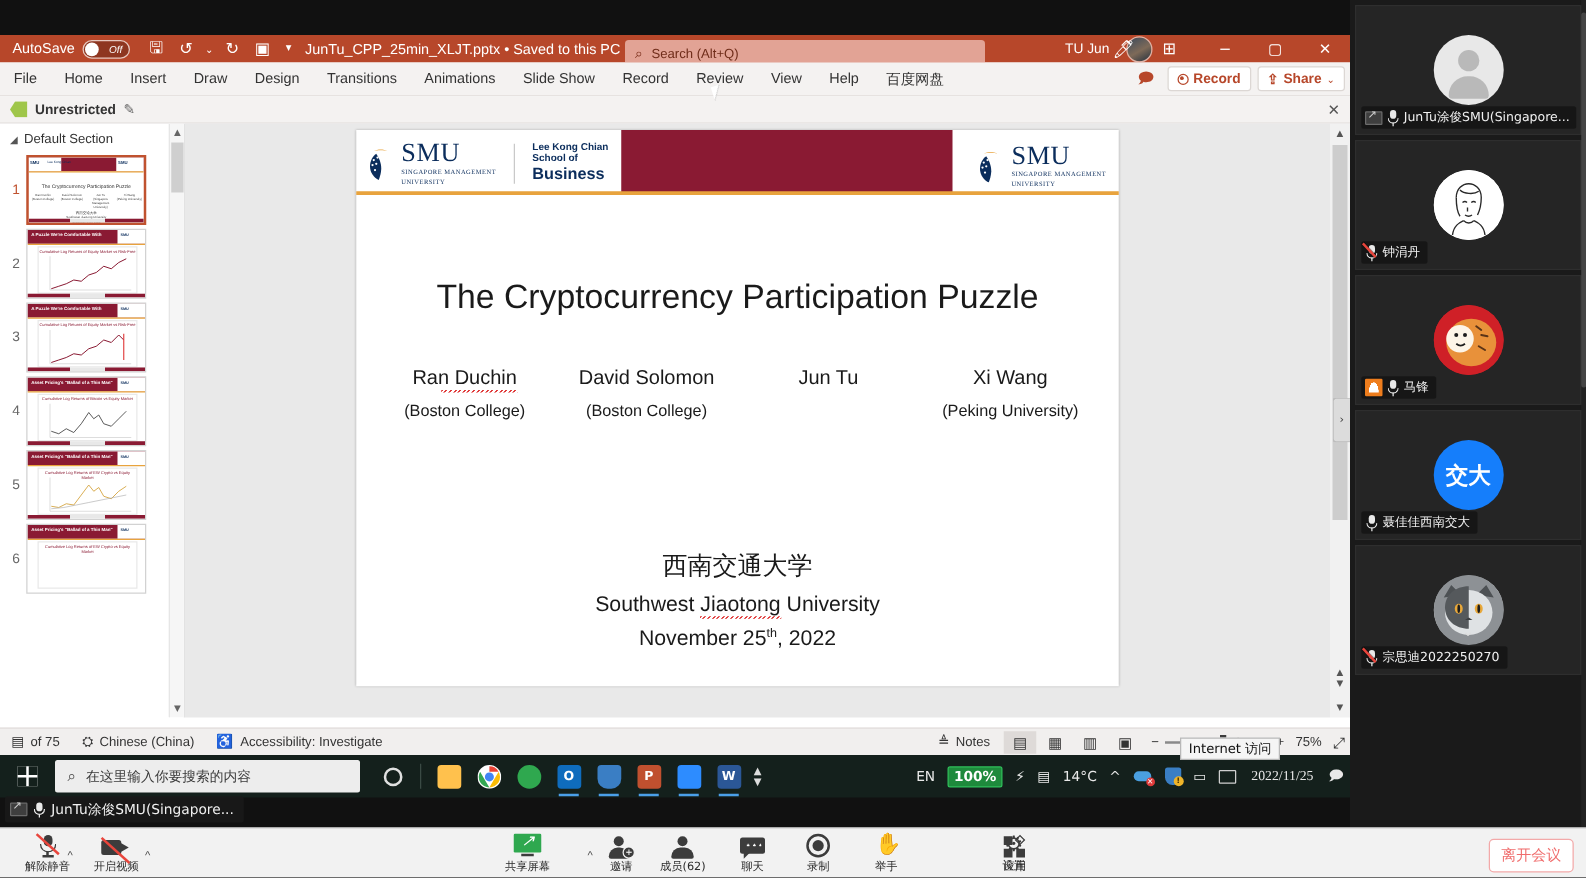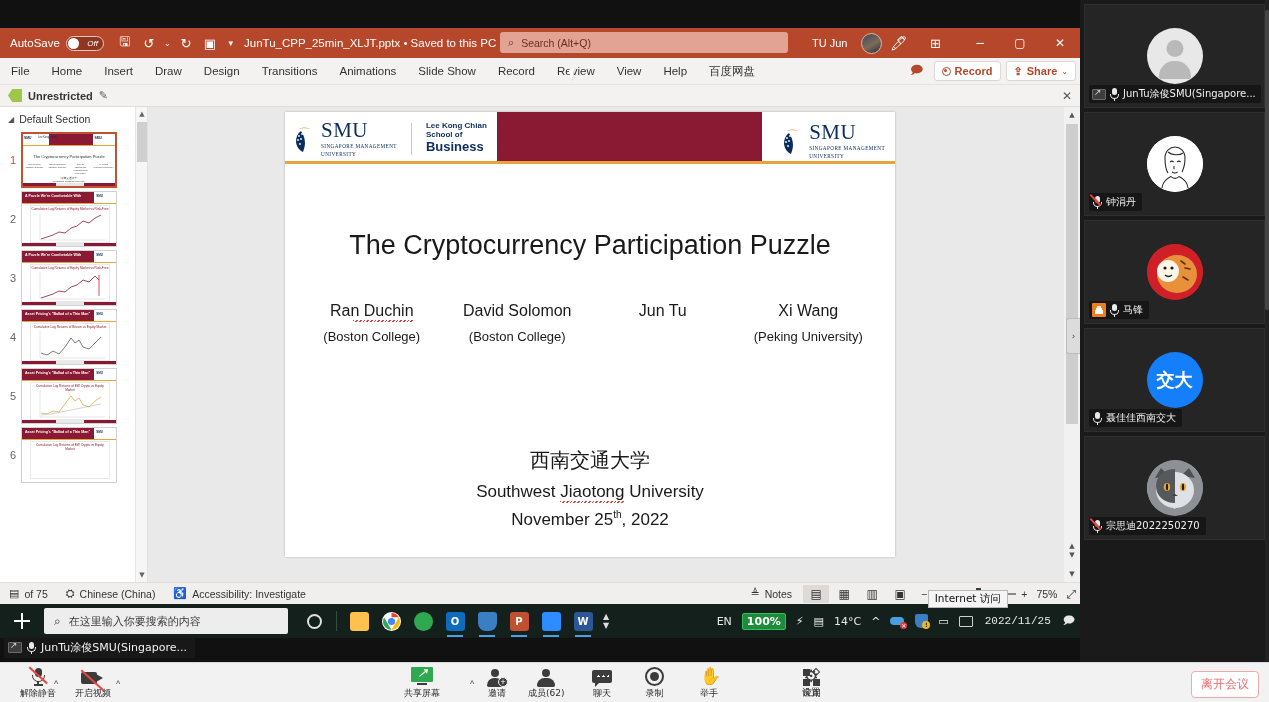--- a/index.html
+++ b/index.html
@@ -193,21 +193,21 @@
   .ico-apps i:nth-child(4){left:10px;top:10px}
   .ico-gear { width:18px; height:18px; font-size:17px; line-height:18px; text-align:center; color:#3c3c3c;
               font-family:"DejaVu Sans",sans-serif; }
 
   
   .ppt {
     position: absolute; left: 0; top: 28px; width: 1080px; height: 576px;
     background: #fff; overflow: hidden;
   }
   .ppt-titlebar {
-    position: relative; height: 30px; background: #b7472a;
+    position: relative; height: 22px; background: #b7472a;
     display: flex; align-items: center; color: #fff;
     font-size: 11.5px;
   }
   .autosave-lbl { margin-left: 10px; font-size: 11.5px; }
   .toggle-pill {
     margin-left: 6px; width: 38px; height: 15px; border-radius: 8px;
     background: #8e3620; border: 1px solid #e7c8bf; position: relative;
     display: inline-flex; align-items: center;
   }
   .toggle-pill .knob { position: absolute; left: 1.5px; width: 11px; height: 11px; border-radius: 50%; background: #fff; }
@@ -216,21 +216,21 @@
   .qat-btn { width: 22px; height: 22px; display: flex; align-items: center; justify-content: center;
              font-size: 13px; color: #fff; font-family: "DejaVu Sans", sans-serif; }
   .doc-title { position: absolute; left: 244px; font-size: 11.5px; color: #fff; white-space: nowrap; }
   .ppt-search {
     position: absolute; left: 500px; top: 4px; width: 288px; height: 21px;
     background: #e2a395; border-radius: 3px; display: flex; align-items: center;
     padding-left: 8px; gap: 7px;
   }
   .ppt-search .sq { font-size: 11px; color: #7a2e1a; font-family:"DejaVu Sans",sans-serif; }
   .ppt-search .ph { font-size: 10.5px; color: #6f2c19; }
-  .acct { position: absolute; left: 812px; display: flex; align-items: center; gap: 14px; font-size: 11px; }
+  .acct { position: absolute; left: 852px; display: flex; align-items: center; gap: 14px; font-size: 11px; }
   .acct-av { width: 21px; height: 21px; border-radius: 50%;
              background: linear-gradient(150deg,#3a4a5c 0%,#7e6a58 55%,#23303d 100%);
              border: 1px solid #e0b3a6; }
   .win-ctrls { position: absolute; right: 0; display: flex; }
   .win-btn { width: 40px; height: 30px; display: flex; align-items: center; justify-content: center;
              color: #fff; font-size: 12px; font-family: "DejaVu Sans", sans-serif; }
   .pen-ico { position: absolute; left: 890px; color:#fff; font-size:14px; font-family:"DejaVu Sans",sans-serif;}
   .ribbonbtn-ico { position: absolute; left: 930px; color:#fff; font-size:13px; font-family:"DejaVu Sans",sans-serif;}
 
   .ppt-tabs {
@@ -383,21 +383,21 @@
   .tray { position:absolute; right:0; display:flex; align-items:center; height:34px; gap:0; }
   .tray-item { display:flex; align-items:center; justify-content:center; height:34px; padding:0 5px;
                color:#e8e8e8; font-size:11px; font-family:"DejaVu Sans",sans-serif; position:relative;}
   .batt { background:#1e8a3c; color:#fff; font-size:11px; font-weight:bold; padding:1px 4px; border-radius:2px;
           border:1px solid #2fbf5a;}
   .net-tooltip {
     position:absolute; left: -26px; top:-14px; background:#f5f5f5; border:1px solid #b8b8b8;
     color:#111; font-size:10.5px; padding:1px 6px; white-space:nowrap;
     font-family:"DejaVu Sans",sans-serif; z-index: 5;
   }
-  .clock { color:#e8e8e8; font-size:11px; font-family:Liberation Mono, monospace; padding:0 7px; }
+  .clock { color:#e8e8e8; font-size:11px; font-family:Liberation Serif, serif; padding:0 7px; }
 
   
   .collapse-handle {
     position: absolute; left: 1066px; top: 318px; width: 14px; height: 36px;
     background: #dcdcdc; border: 1px solid #bcbcbc; border-right: none;
     display: flex; align-items: center; justify-content: center;
     color: #444; font-size: 9px; font-family: "DejaVu Sans", sans-serif;
     border-radius: 3px 0 0 3px; z-index: 60;
   }
   .cursor-arrow {

